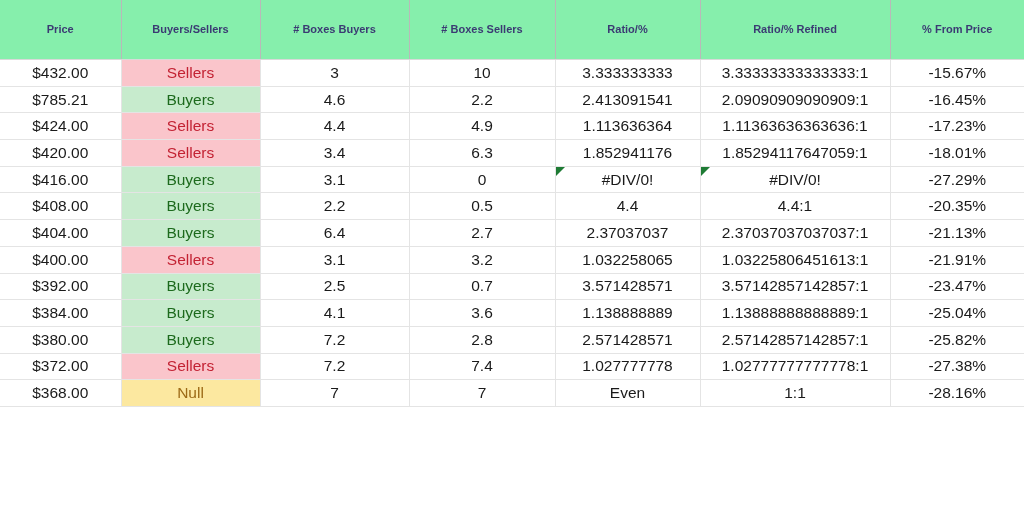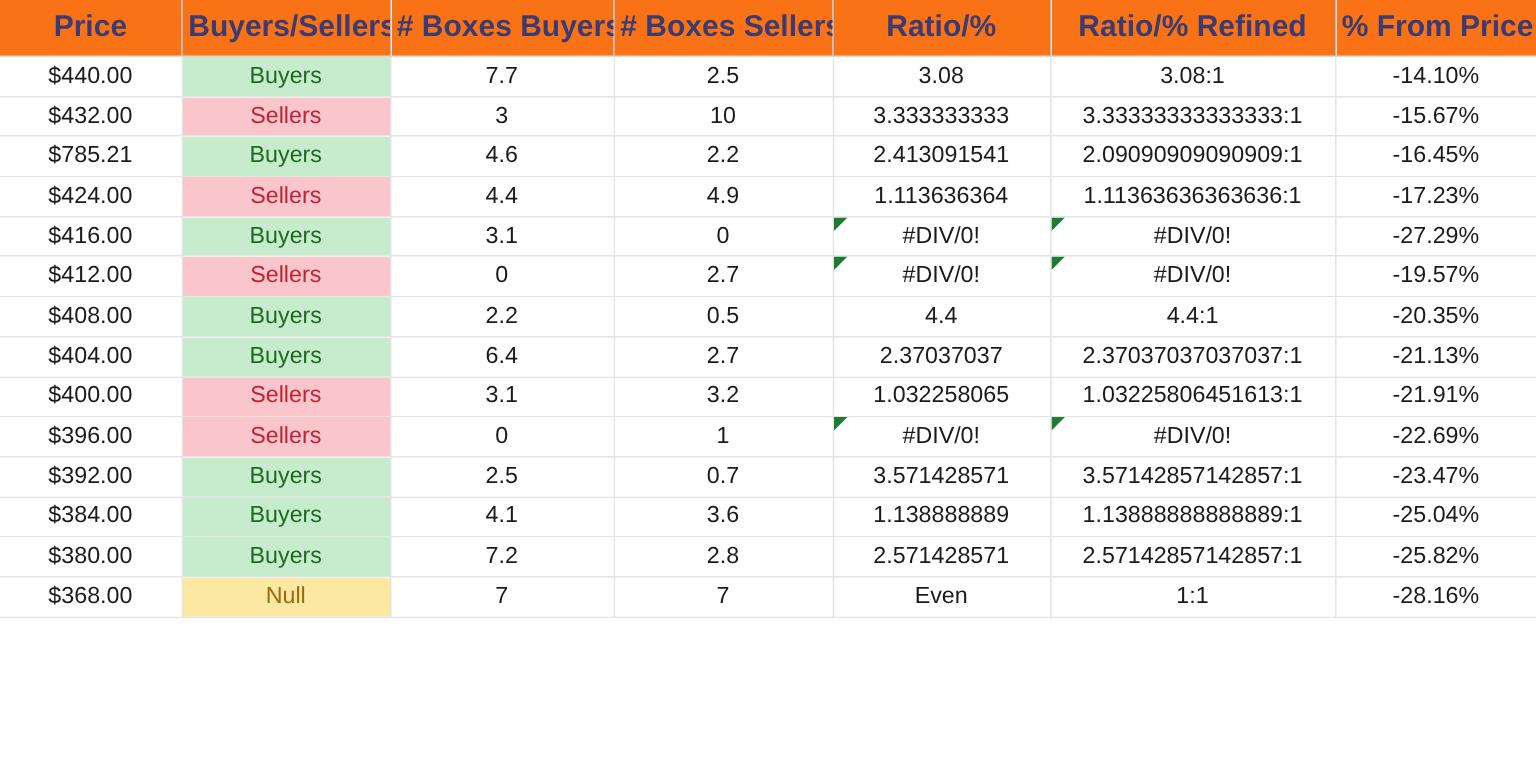--- a/index.html
+++ b/index.html
@@ -26,27 +26,27 @@
   }
   table.grid col.c-price        { width: 121px; }
   table.grid col.c-bs           { width: 139px; }
   table.grid col.c-boxbuy       { width: 149px; }
   table.grid col.c-boxsell      { width: 146px; }
   table.grid col.c-ratio        { width: 145px; }
   table.grid col.c-ratioref     { width: 190px; }
   table.grid col.c-frompx       { width: 134px; }
 
   thead th {
-    background: #f97316;
+    background: #86efac;
     color: #3B3B73;
     font-weight: bold;
-    font-size: 20px;
+    font-size: 11px;
     height: 29px;
     line-height: 29px;
-    padding: 4px;
+    padding: 15px;
     text-align: center;
     border-right: 1px solid #b9b9b9;
     border-bottom: 1px solid #d9d9d9;
     white-space: nowrap;
     overflow: hidden;
   }
   thead th:last-child { border-right: none; }
 
   tbody td {
     height: 25.7px;
@@ -105,29 +105,20 @@
           <th>Buyers/Sellers</th>
           <th># Boxes Buyers</th>
           <th># Boxes Sellers</th>
           <th>Ratio/%</th>
           <th>Ratio/% Refined</th>
           <th>% From Price</th>
         </tr>
     </thead>
     <tbody>
         <tr>
-          <td class="price">$440.00</td>
-          <td class="bs buyers">Buyers</td>
-          <td class="num">7.7</td>
-          <td class="num">2.5</td>
-          <td class="ratio">3.08</td>
-          <td class="ratioref">3.08:1</td>
-          <td class="frompx">-14.10%</td>
-        </tr>
-        <tr>
           <td class="price">$432.00</td>
           <td class="bs sellers">Sellers</td>
           <td class="num">3</td>
           <td class="num">10</td>
           <td class="ratio">3.333333333</td>
           <td class="ratioref">3.33333333333333:1</td>
           <td class="frompx">-15.67%</td>
         </tr>
         <tr>
           <td class="price">$785.21</td>
@@ -141,38 +132,38 @@
         <tr>
           <td class="price">$424.00</td>
           <td class="bs sellers">Sellers</td>
           <td class="num">4.4</td>
           <td class="num">4.9</td>
           <td class="ratio">1.113636364</td>
           <td class="ratioref">1.11363636363636:1</td>
           <td class="frompx">-17.23%</td>
         </tr>
         <tr>
+          <td class="price">$420.00</td>
+          <td class="bs sellers">Sellers</td>
+          <td class="num">3.4</td>
+          <td class="num">6.3</td>
+          <td class="ratio">1.852941176</td>
+          <td class="ratioref">1.85294117647059:1</td>
+          <td class="frompx">-18.01%</td>
+        </tr>
+        <tr>
           <td class="price">$416.00</td>
           <td class="bs buyers">Buyers</td>
           <td class="num">3.1</td>
           <td class="num">0</td>
           <td class="ratio errflag">#DIV/0!</td>
           <td class="ratioref errflag">#DIV/0!</td>
           <td class="frompx">-27.29%</td>
         </tr>
         <tr>
-          <td class="price">$412.00</td>
-          <td class="bs sellers">Sellers</td>
-          <td class="num">0</td>
-          <td class="num">2.7</td>
-          <td class="ratio errflag">#DIV/0!</td>
-          <td class="ratioref errflag">#DIV/0!</td>
-          <td class="frompx">-19.57%</td>
-        </tr>
-        <tr>
           <td class="price">$408.00</td>
           <td class="bs buyers">Buyers</td>
           <td class="num">2.2</td>
           <td class="num">0.5</td>
           <td class="ratio">4.4</td>
           <td class="ratioref">4.4:1</td>
           <td class="frompx">-20.35%</td>
         </tr>
         <tr>
           <td class="price">$404.00</td>
@@ -186,29 +177,20 @@
         <tr>
           <td class="price">$400.00</td>
           <td class="bs sellers">Sellers</td>
           <td class="num">3.1</td>
           <td class="num">3.2</td>
           <td class="ratio">1.032258065</td>
           <td class="ratioref">1.03225806451613:1</td>
           <td class="frompx">-21.91%</td>
         </tr>
         <tr>
-          <td class="price">$396.00</td>
-          <td class="bs sellers">Sellers</td>
-          <td class="num">0</td>
-          <td class="num">1</td>
-          <td class="ratio errflag">#DIV/0!</td>
-          <td class="ratioref errflag">#DIV/0!</td>
-          <td class="frompx">-22.69%</td>
-        </tr>
-        <tr>
           <td class="price">$392.00</td>
           <td class="bs buyers">Buyers</td>
           <td class="num">2.5</td>
           <td class="num">0.7</td>
           <td class="ratio">3.571428571</td>
           <td class="ratioref">3.57142857142857:1</td>
           <td class="frompx">-23.47%</td>
         </tr>
         <tr>
           <td class="price">$384.00</td>
@@ -220,20 +202,29 @@
           <td class="frompx">-25.04%</td>
         </tr>
         <tr>
           <td class="price">$380.00</td>
           <td class="bs buyers">Buyers</td>
           <td class="num">7.2</td>
           <td class="num">2.8</td>
           <td class="ratio">2.571428571</td>
           <td class="ratioref">2.57142857142857:1</td>
           <td class="frompx">-25.82%</td>
+        </tr>
+        <tr>
+          <td class="price">$372.00</td>
+          <td class="bs sellers">Sellers</td>
+          <td class="num">7.2</td>
+          <td class="num">7.4</td>
+          <td class="ratio">1.027777778</td>
+          <td class="ratioref">1.02777777777778:1</td>
+          <td class="frompx">-27.38%</td>
         </tr>
         <tr>
           <td class="price">$368.00</td>
           <td class="bs null">Null</td>
           <td class="num">7</td>
           <td class="num">7</td>
           <td class="ratio">Even</td>
           <td class="ratioref">1:1</td>
           <td class="frompx">-28.16%</td>
         </tr>

